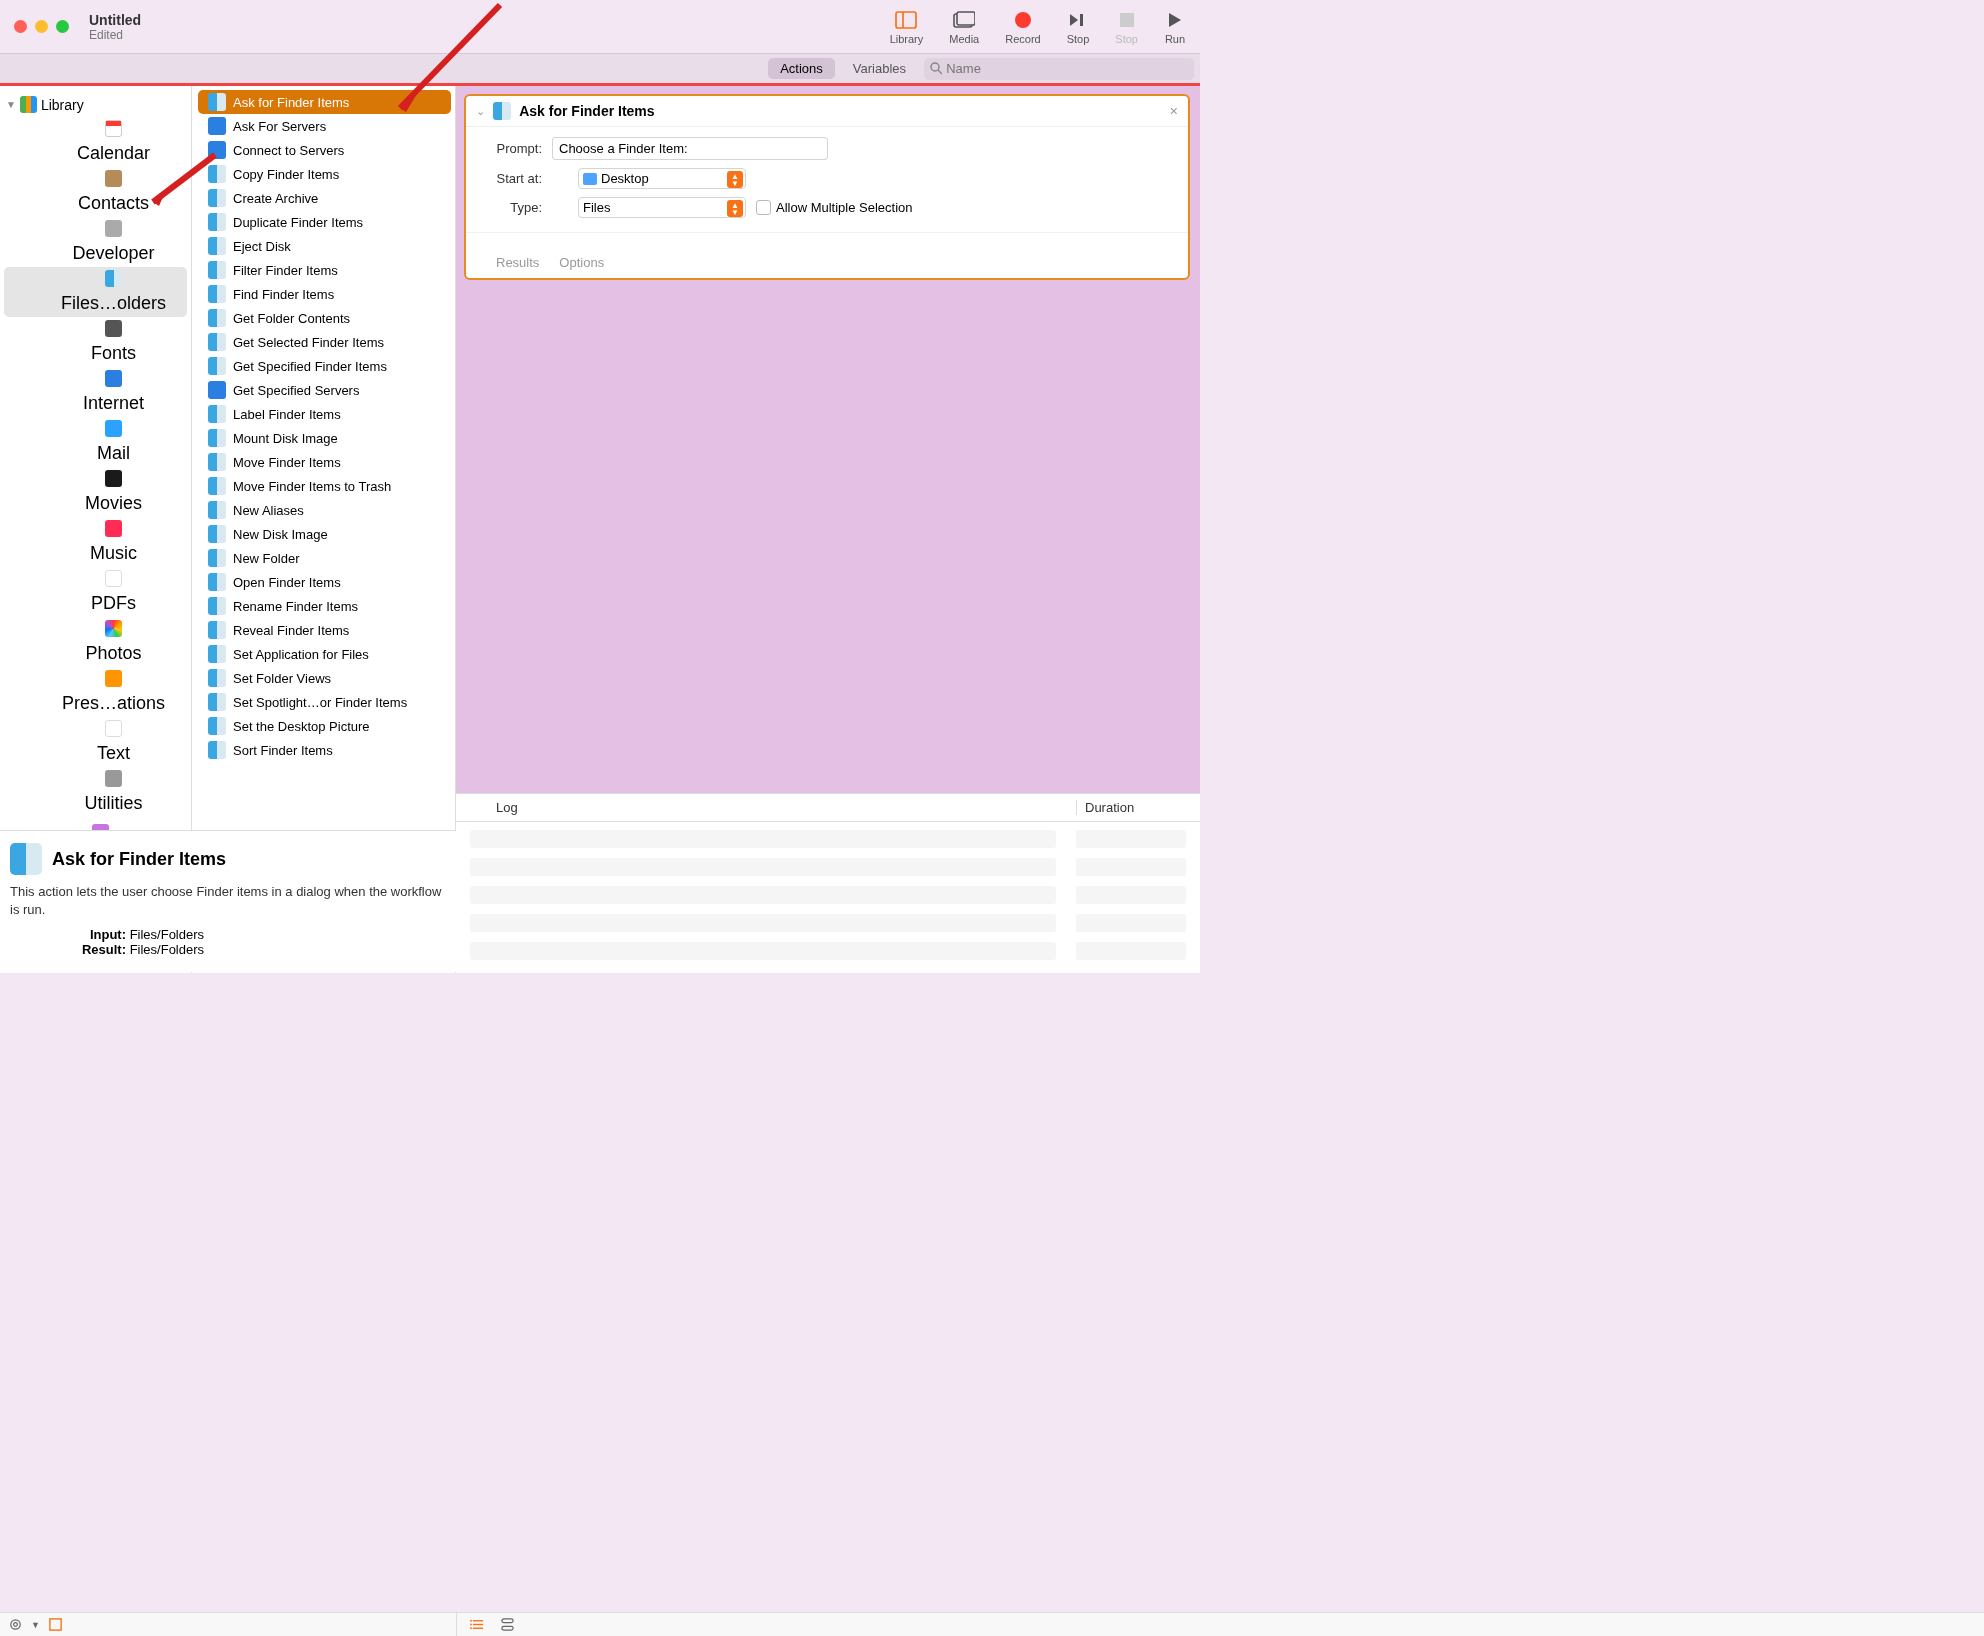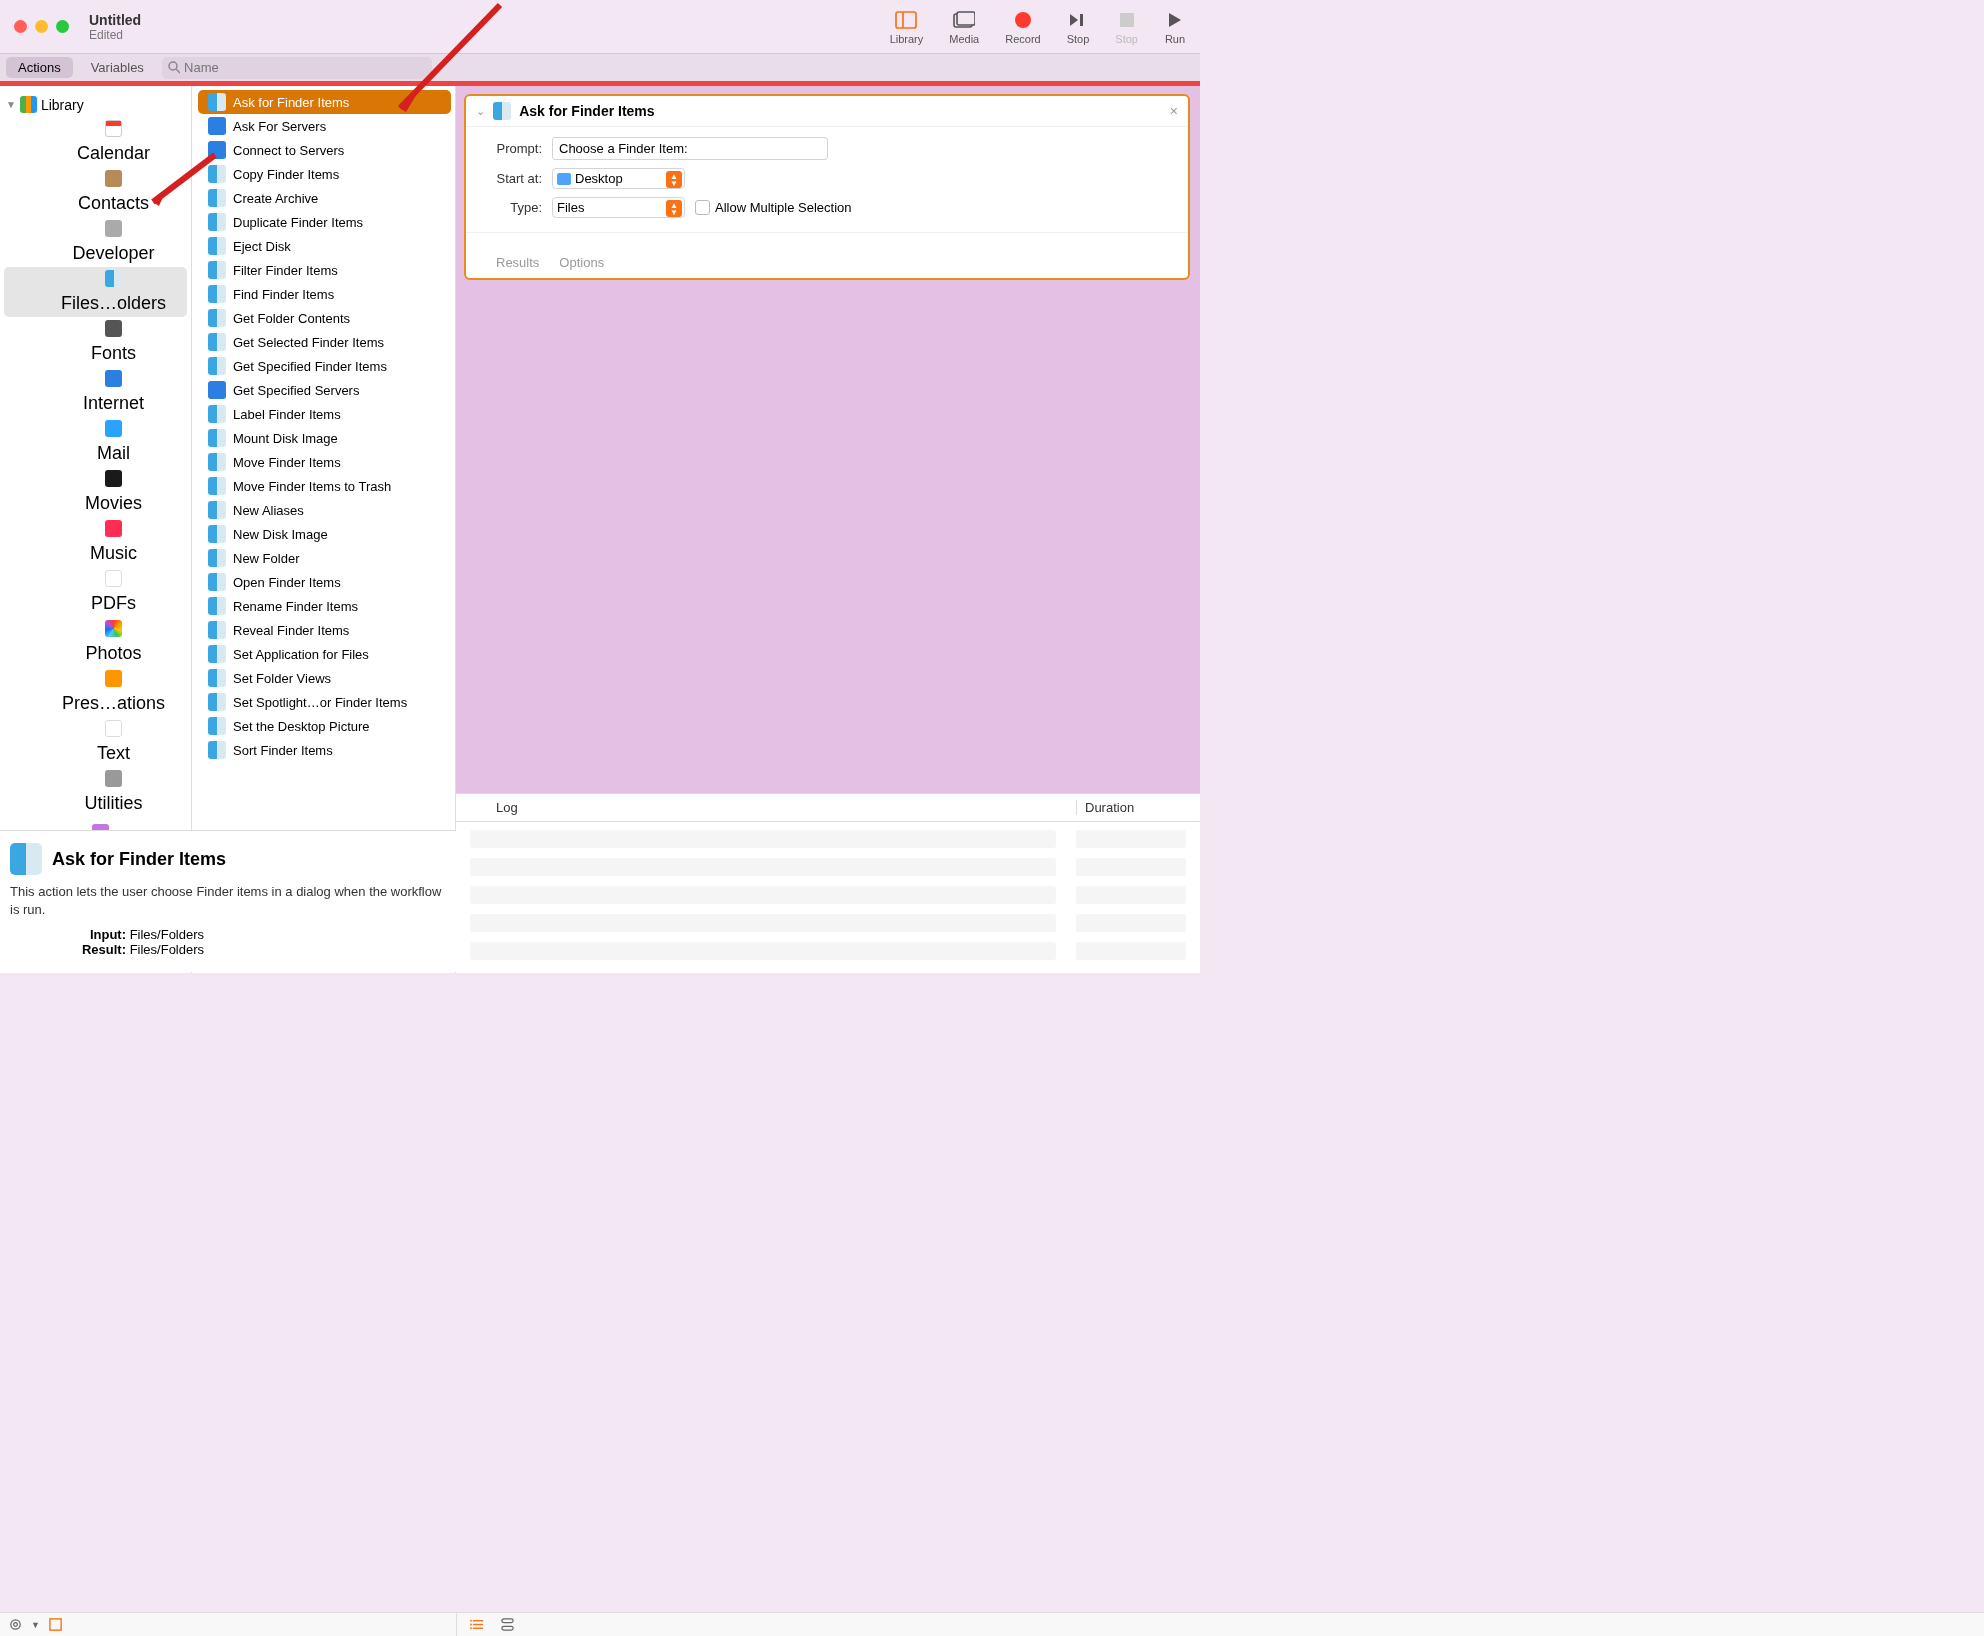--- a/index.html
+++ b/index.html
@@ -31,25 +31,26 @@
 .toolbar-right { margin-left: auto; display: flex; gap: 26px; }
 .tbtn { display: flex; flex-direction: column; align-items: center; gap: 2px; cursor: pointer; }
 .tbtn .ic { width: 22px; height: 22px; display: flex; align-items: center; justify-content: center; color: #555; }
 .tbtn .lbl { font-size: 11px; color: #555; }
 .tbtn.stop .ic, .tbtn.stop .lbl { color: #bbb; }
 .rec-dot { width: 16px; height: 16px; border-radius: 50%; background: #ff3b30; }
 
 .toolbar2 {
   height: 32px;
   background: #e9dde9;
-  border-bottom: 5px solid #ef4444;
+  border-bottom: 3px solid #ef4444;
   display: flex;
   align-items: center;
   padding: 0 6px;
   gap: 6px;
+  justify-content: flex-end;
 }
 .segbtn {
   padding: 3px 12px;
   border-radius: 5px;
   font-size: 13px;
   color: #555;
 }
 .segbtn.active { background: #d4c3d4; color: #000; }
 .search {
   flex: 1;
@@ -166,25 +167,26 @@
   padding: 3px 6px;
   font-size: 13px;
   width: 276px;
 }
 .popup {
   border: 1px solid #d4d4d4;
   background: #fff;
   border-radius: 4px;
   padding: 2px 4px;
   font-size: 13px;
-  width: 133px;
+  width: 168px;
   display: flex;
   align-items: center;
   gap: 4px;
   position: relative;
+  margin-left: 26px;
 }
 .popup .arrows {
   position: absolute; right: 2px; top: 2px;
   width: 16px; height: 17px;
   background: #f97316;
   border-radius: 3px;
   color: #fff;
   font-size: 8px;
   display: flex; flex-direction: column;
   align-items: center; justify-content: center;

